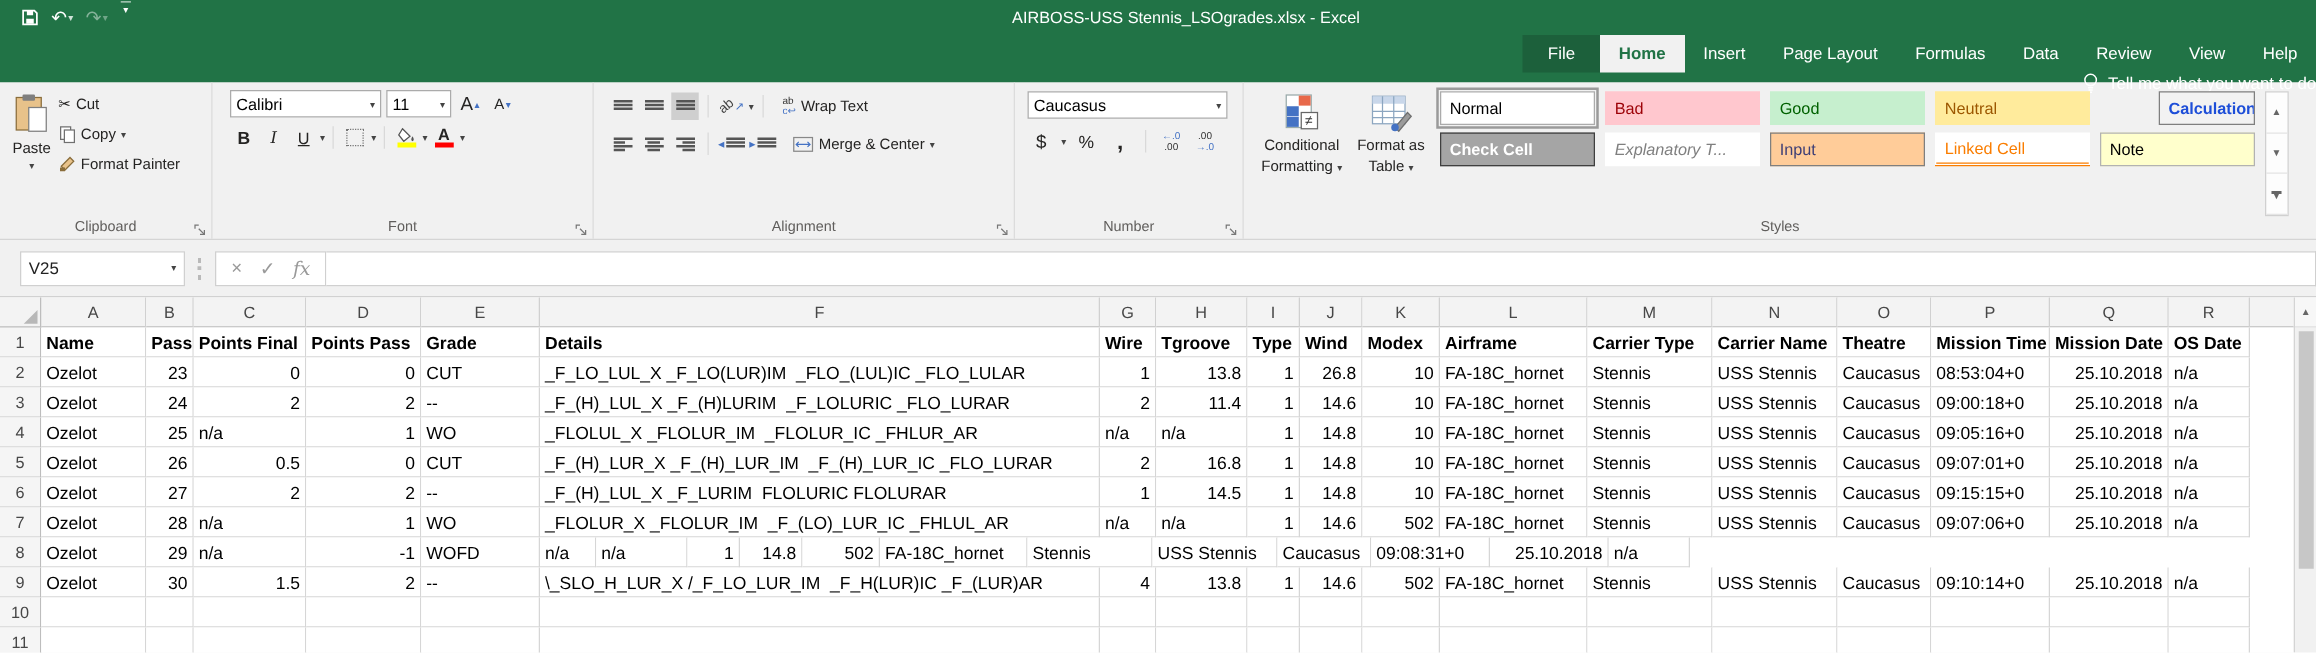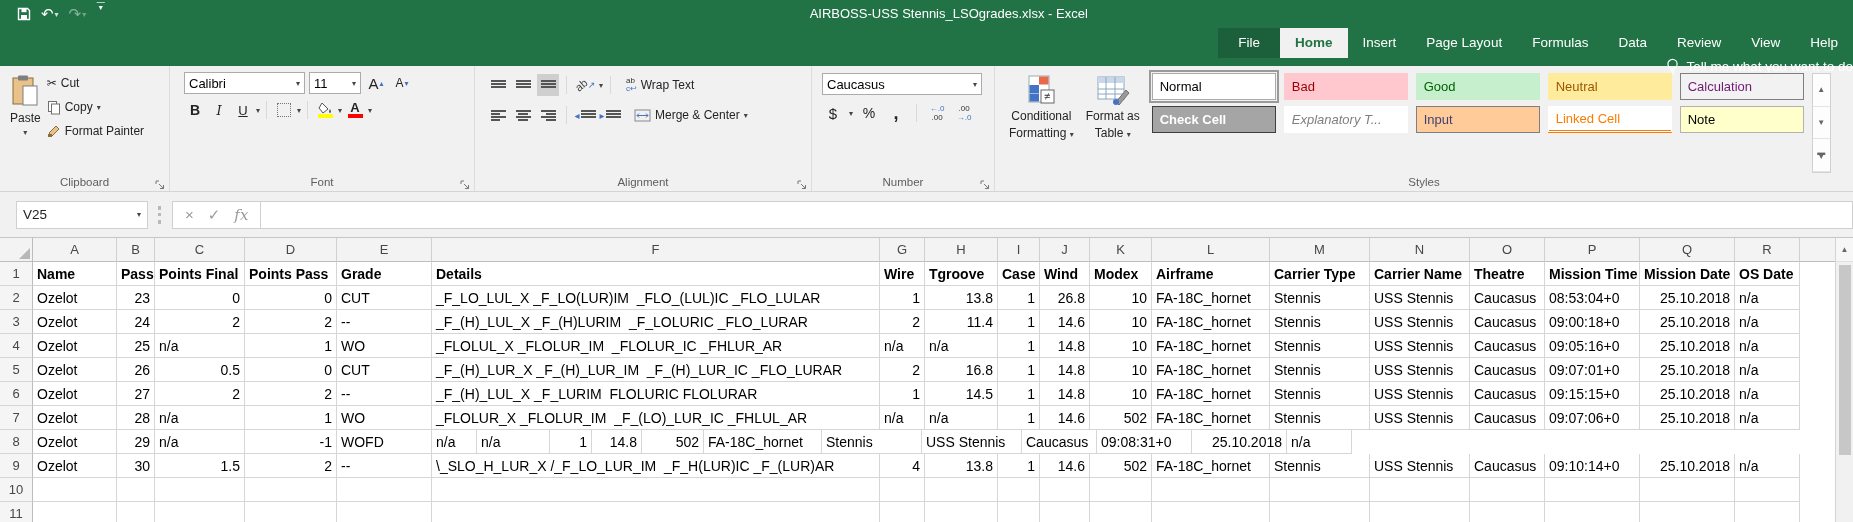--- a/index.html
+++ b/index.html
@@ -405,21 +405,21 @@
               </svg>
           </span>
           <span class="blabel">Format as</span>
           <span class="blabel"><span>Table</span> <span class="dd">▾</span></span>
         </div>
         <div class="gallery">
             <div class="gcell selected" style="background: rgb(255, 255, 255); color: rgb(0, 0, 0);">Normal</div>
             <div class="gcell" style="background: rgb(255, 199, 206); color: rgb(156, 0, 6);">Bad</div>
             <div class="gcell" style="background: rgb(198, 239, 206); color: rgb(0, 97, 0);">Good</div>
             <div class="gcell" style="background: rgb(255, 235, 156); color: rgb(156, 87, 0);">Neutral</div>
-            <div class="gcell" style="background: rgb(242, 242, 242); color: #701a75; border: 1px solid rgb(127, 127, 127); font-weight: normal;">Calculation</div>
+            <div class="gcell" style="background: rgb(242, 242, 242); color: #1d4ed8; border: 1px solid rgb(127, 127, 127); font-weight: bold; margin-left: 47px;">Calculation</div>
             <div class="gcell" style="background: rgb(165, 165, 165); color: rgb(255, 255, 255); border: 1px solid rgb(63, 63, 63); font-weight: bold;">Check Cell</div>
             <div class="gcell" style="background: rgb(255, 255, 255); color: rgb(127, 127, 127); font-style: italic;">Explanatory T...</div>
             <div class="gcell" style="background: rgb(255, 204, 153); color: rgb(63, 63, 118); border: 1px solid rgb(127, 127, 127);">Input</div>
             <div class="gcell" style="background: rgb(255, 255, 255); color: rgb(250, 125, 0); border-bottom: 3px double rgb(250, 125, 0);">Linked Cell</div>
             <div class="gcell" style="background: rgb(255, 255, 204); color: rgb(0, 0, 0); border: 1px solid rgb(178, 178, 178);">Note</div>
           </div>
         <div class="gscroll">
           <span>▲</span>
           <span>▼</span>
           <span style="flex-direction:column; line-height:4px;">▬<br>▼</span>
@@ -472,21 +472,21 @@
         <div class="srow">
           <div class="rn" style="width: 33px;">1</div>
           <div class="cell hdr" style="width: 84px;">Name</div>
           <div class="cell hdr" style="width: 38px; text-align: center;">Pass</div>
           <div class="cell hdr" style="width: 90px;">Points Final</div>
           <div class="cell hdr" style="width: 92px;">Points Pass</div>
           <div class="cell hdr" style="width: 95px;">Grade</div>
           <div class="cell hdr" style="width: 448px;">Details</div>
           <div class="cell hdr" style="width: 45px;">Wire</div>
           <div class="cell hdr" style="width: 73px;">Tgroove</div>
-          <div class="cell hdr" style="width: 42px;">Case</div>
+          <div class="cell hdr" style="width: 42px;">Type</div>
           <div class="cell hdr" style="width: 50px;">Wind</div>
           <div class="cell hdr" style="width: 62px;">Modex</div>
           <div class="cell hdr" style="width: 118px;">Airframe</div>
           <div class="cell hdr" style="width: 100px;">Carrier Type</div>
           <div class="cell hdr" style="width: 100px;">Carrier Name</div>
           <div class="cell hdr" style="width: 75px;">Theatre</div>
           <div class="cell hdr" style="width: 95px;">Mission Time</div>
           <div class="cell hdr" style="width: 95px;">Mission Date</div>
           <div class="cell hdr" style="width: 65px;">OS Date</div>
           <div class="rowfill"></div>

